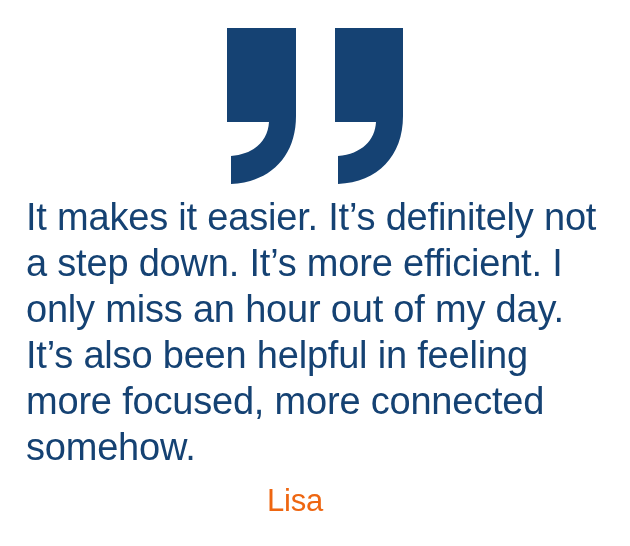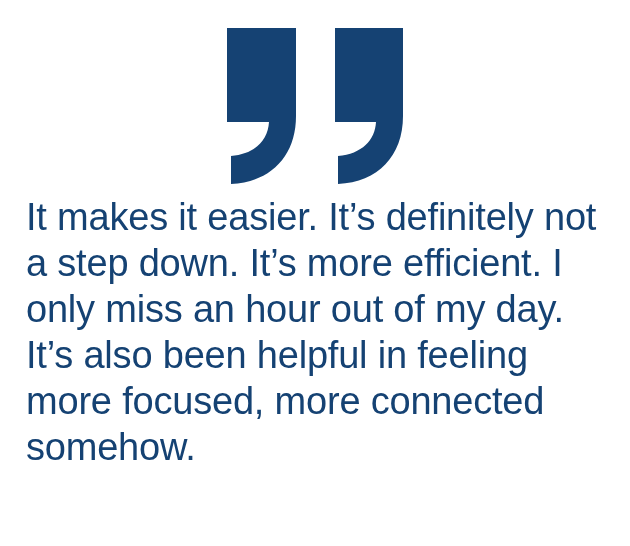--- a/index.html
+++ b/index.html
@@ -78,14 +78,15 @@
     <svg width="69" height="156" viewBox="0 0 69 156" aria-hidden="true">
       <path fill="#154273" d="M0 0 H69 V88 C69 128 44 154 4 156 L4 128 C28 126 41 112 42 94 H0 Z"></path>
     </svg>
     <svg width="68" height="156" viewBox="0 0 68 156" aria-hidden="true">
       <path fill="#154273" d="M0 0 H68 V88 C68 128 43 154 3 156 L3 128 C27 126 40 112 41 94 H0 Z"></path>
     </svg>
   </div>
 
   <div class="quote-body">It makes it easier. It’s definitely not a step down. It’s more efficient. I only miss an hour out of my day. It’s also been helpful in feeling more focused, more connected somehow.</div>
 
+  <div class="attribution">Lisa</div>
 
 </div>
 
 </body></html>

